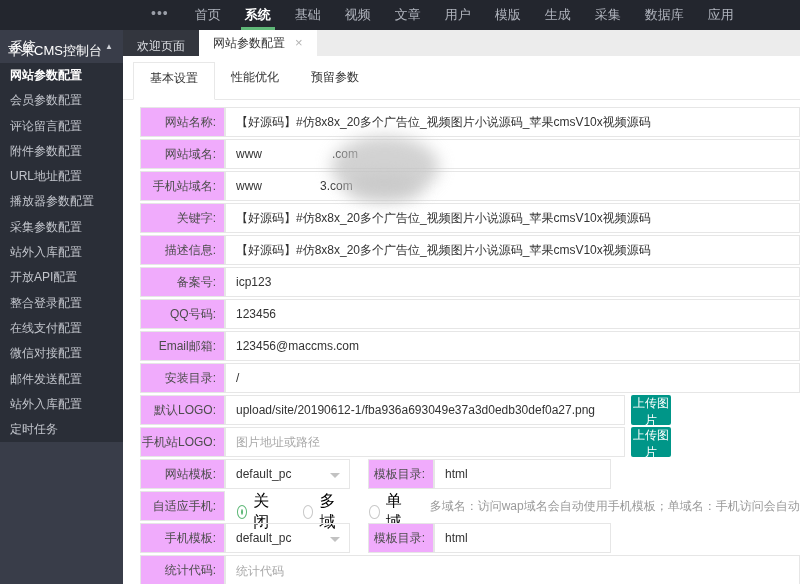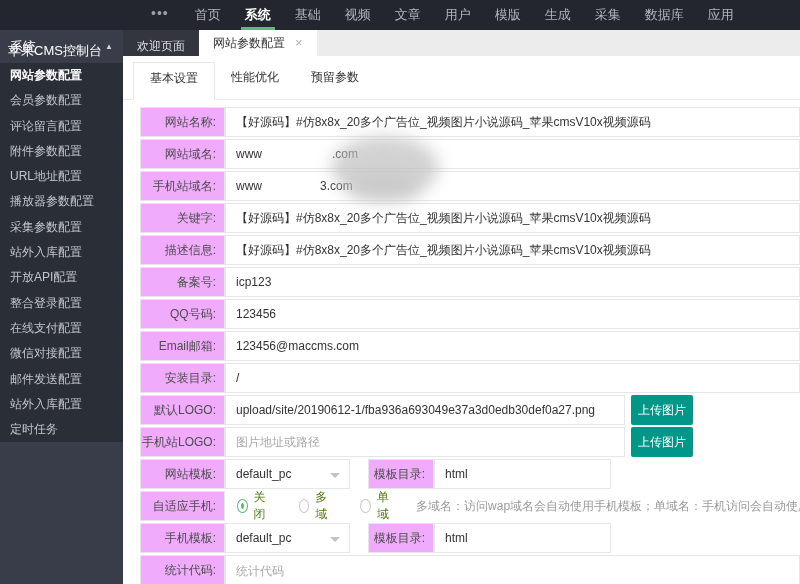--- a/index.html
+++ b/index.html
@@ -54,31 +54,31 @@
   .row { display:flex; margin:0 0 2px 17px; height:30px; align-items:stretch; }
   .lbl { width:85px; min-width:85px; background:#f0abfc; border:1px solid #e6e6e6;
     font-size:12px; color:#4d4d4d; line-height:28px; text-align:right;
     padding-right:8px; white-space:nowrap; }
   .inp { flex:1; border:1px solid #e6e6e6; background:#fff; font-size:12px;
     color:#333; padding:0 10px; line-height:28px; height:30px; outline:none;
     font-family:"Liberation Sans","DejaVu Sans",sans-serif; }
   .inp::placeholder { color:#a9a9a9; }
   .inp.fake { display:flex; align-items:center; }
   .inp.short { flex:0 0 400px; }
-  .btn { margin-left:6px; width:62px; height:30px; background:#009688; color:#fff;
+  .btn { margin-left:6px; width:40px; height:30px; background:#009688; color:#fff;
     font-size:12px; border:none; border-radius:2px; cursor:pointer;
     font-family:"Liberation Sans","DejaVu Sans",sans-serif; }
   .selbox { flex:0 0 125px; border:1px solid #e6e6e6; font-size:12px; color:#333;
     line-height:28px; padding:0 10px; position:relative; cursor:pointer; }
   .selbox .caret { position:absolute; right:9px; top:13px; width:0; height:0;
     border-left:5px solid transparent; border-right:5px solid transparent;
     border-top:5px solid #c2c2c2; }
   .lbl2 { width:66px; min-width:66px; margin-left:18px; }
   .inp2 { flex:0 0 110px; }
-  .radios { display:flex; align-items:center; font-size:12px; color:#4d7c0f; }
+  .radios { display:flex; align-items:flex-start; font-size:16px; color:#000000; }
   .radio-wrap { display:flex; align-items:center; margin-left:12px; cursor:pointer; }
   .radio { width:14px; height:14px; border:1px solid #c9c9c9; border-radius:50%;
     background:#fff; position:relative; margin-right:6px; }
   .radio.checked { border-color:#5FB878; }
   .radio.checked::after { content:""; position:absolute; left:3px; top:3px;
     right:3px; bottom:3px; border-radius:50%; background:#5FB878; }
   .radio-wrap + .radio-wrap { margin-left:28px; }
   .help { font-size:12px; color:#9a9a9a; line-height:30px; margin-left:22px;
     white-space:nowrap; overflow:hidden; }
   .ta { flex:1; border:1px solid #e6e6e6; font-size:12px; color:#333;

